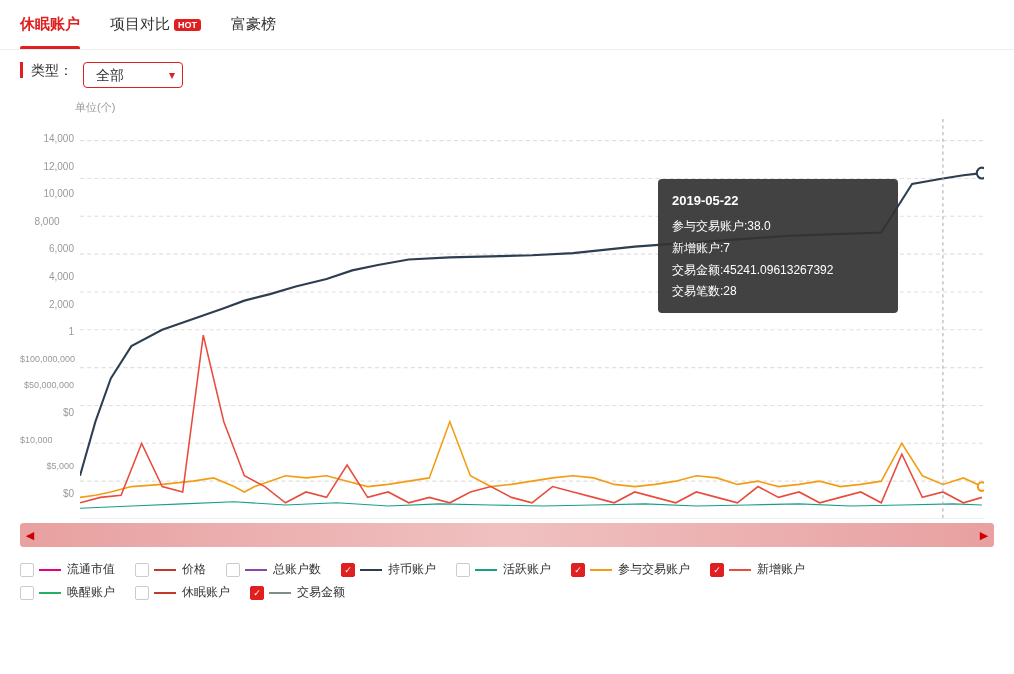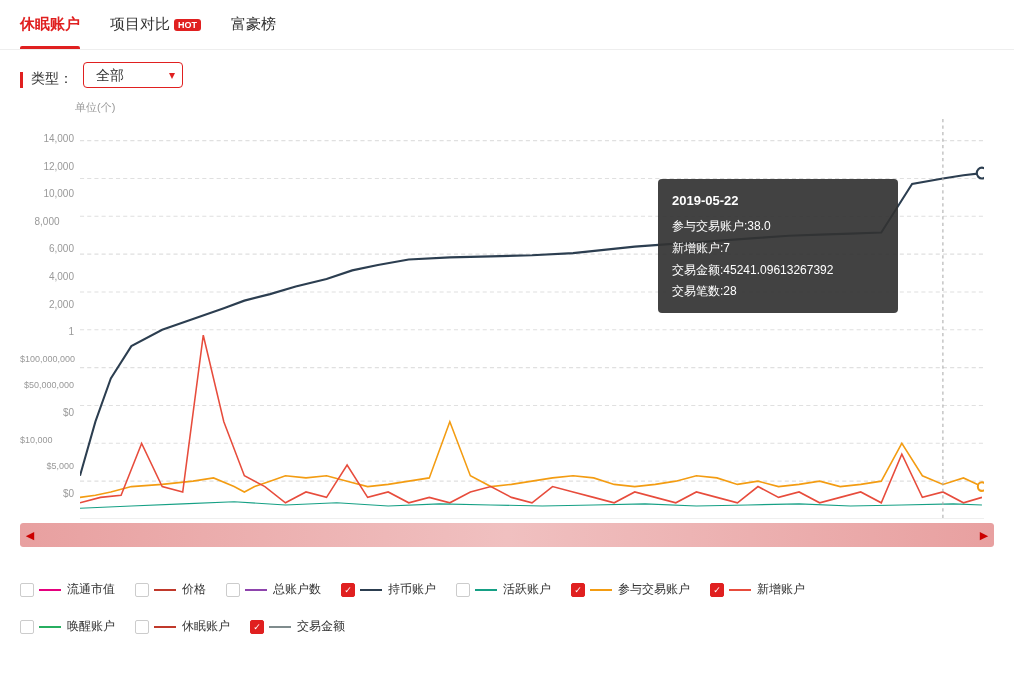--- a/index.html
+++ b/index.html
@@ -6,41 +6,41 @@
     body { font-family: "Microsoft YaHei", "PingFang SC", Arial, sans-serif; background: #fff; font-size: 13px; color: #333; width: 1014px; height: 674px; overflow: hidden; }
 
     
     .tabs { display: flex; align-items: center; border-bottom: 1px solid #eee; padding: 0 20px; height: 50px; }
     .tab-item { margin-right: 30px; font-size: 15px; cursor: pointer; height: 100%; display: flex; align-items: center; color: #333; position: relative; }
     .tab-item.active { color: #e02020; font-weight: bold; }
     .tab-item.active::after { content: ''; position: absolute; bottom: 0; left: 0; right: 0; height: 3px; background: #e02020; border-radius: 2px 2px 0 0; }
     .tab-badge { background: #e02020; color: #fff; font-size: 9px; padding: 1px 4px; border-radius: 3px; margin-left: 4px; font-weight: bold; }
 
     
-    .filter-row { display: flex; align-items: flex-end; padding: 12px 20px; }
+    .filter-row { display: flex; align-items: flex-start; padding: 12px 20px; }
     .filter-label { font-size: 14px; color: #333; margin-right: 10px; }
     .filter-left-bar { width: 3px; height: 16px; background: #e02020; margin-right: 8px; }
     .filter-select { border: 1px solid #e02020; border-radius: 4px; padding: 4px 30px 4px 12px; font-size: 14px; color: #333; background: #fff; appearance: none; -webkit-appearance: none; cursor: pointer; position: relative; min-width: 100px; }
     .filter-select-wrap { position: relative; display: inline-block; }
     .filter-select-wrap::after { content: '▾'; position: absolute; right: 8px; top: 50%; transform: translateY(-50%); color: #e02020; pointer-events: none; font-size: 12px; }
 
     
     .chart-container { padding: 0 20px; position: relative; }
     .chart-unit { font-size: 11px; color: #999; margin-bottom: 4px; padding-left: 55px; }
     .chart-wrap { position: relative; width: 100%; height: 400px; }
 
     
     .scrollbar-area { margin: 6px 20px; height: 24px; background: #f5e0e0; border-radius: 3px; position: relative; overflow: hidden; }
     .scrollbar-handle { position: absolute; left: 0; top: 0; height: 100%; width: 100%; background: linear-gradient(to right, #e8a0a0, #f0c0c0, #e8a0a0); border-radius: 3px; }
     .scrollbar-left-btn { position: absolute; left: 0; top: 0; height: 100%; width: 20px; display: flex; align-items: center; justify-content: center; color: #c00; font-size: 11px; cursor: pointer; }
     .scrollbar-right-btn { position: absolute; right: 0; top: 0; height: 100%; width: 20px; display: flex; align-items: center; justify-content: center; color: #c00; font-size: 11px; cursor: pointer; }
 
     
     .legend-area { padding: 8px 20px 0; }
-    .legend-row { display: flex; flex-wrap: wrap; align-items: center; margin-bottom: 6px; margin-top: 20px; }
+    .legend-row { display: flex; flex-wrap: wrap; align-items: center; margin-bottom: 6px; }
     .legend-item { display: flex; align-items: center; margin-right: 20px; cursor: pointer; }
     .legend-checkbox { width: 14px; height: 14px; border: 1px solid #ccc; border-radius: 2px; margin-right: 5px; display: flex; align-items: center; justify-content: center; flex-shrink: 0; }
     .legend-checkbox.checked { background: #e02020; border-color: #e02020; }
     .legend-checkbox.checked::after { content: '✓'; color: #fff; font-size: 9px; }
     .legend-line { width: 22px; height: 2px; margin-right: 6px; flex-shrink: 0; }
     .legend-text { font-size: 12px; color: #333; white-space: nowrap; }
 
     
     .tooltip-box { position: absolute; background: rgba(50,50,50,0.92); color: #fff; padding: 10px 14px; border-radius: 4px; font-size: 12px; line-height: 1.8; pointer-events: none; z-index: 10; }
     .tooltip-date { font-size: 13px; font-weight: bold; margin-bottom: 4px; }

